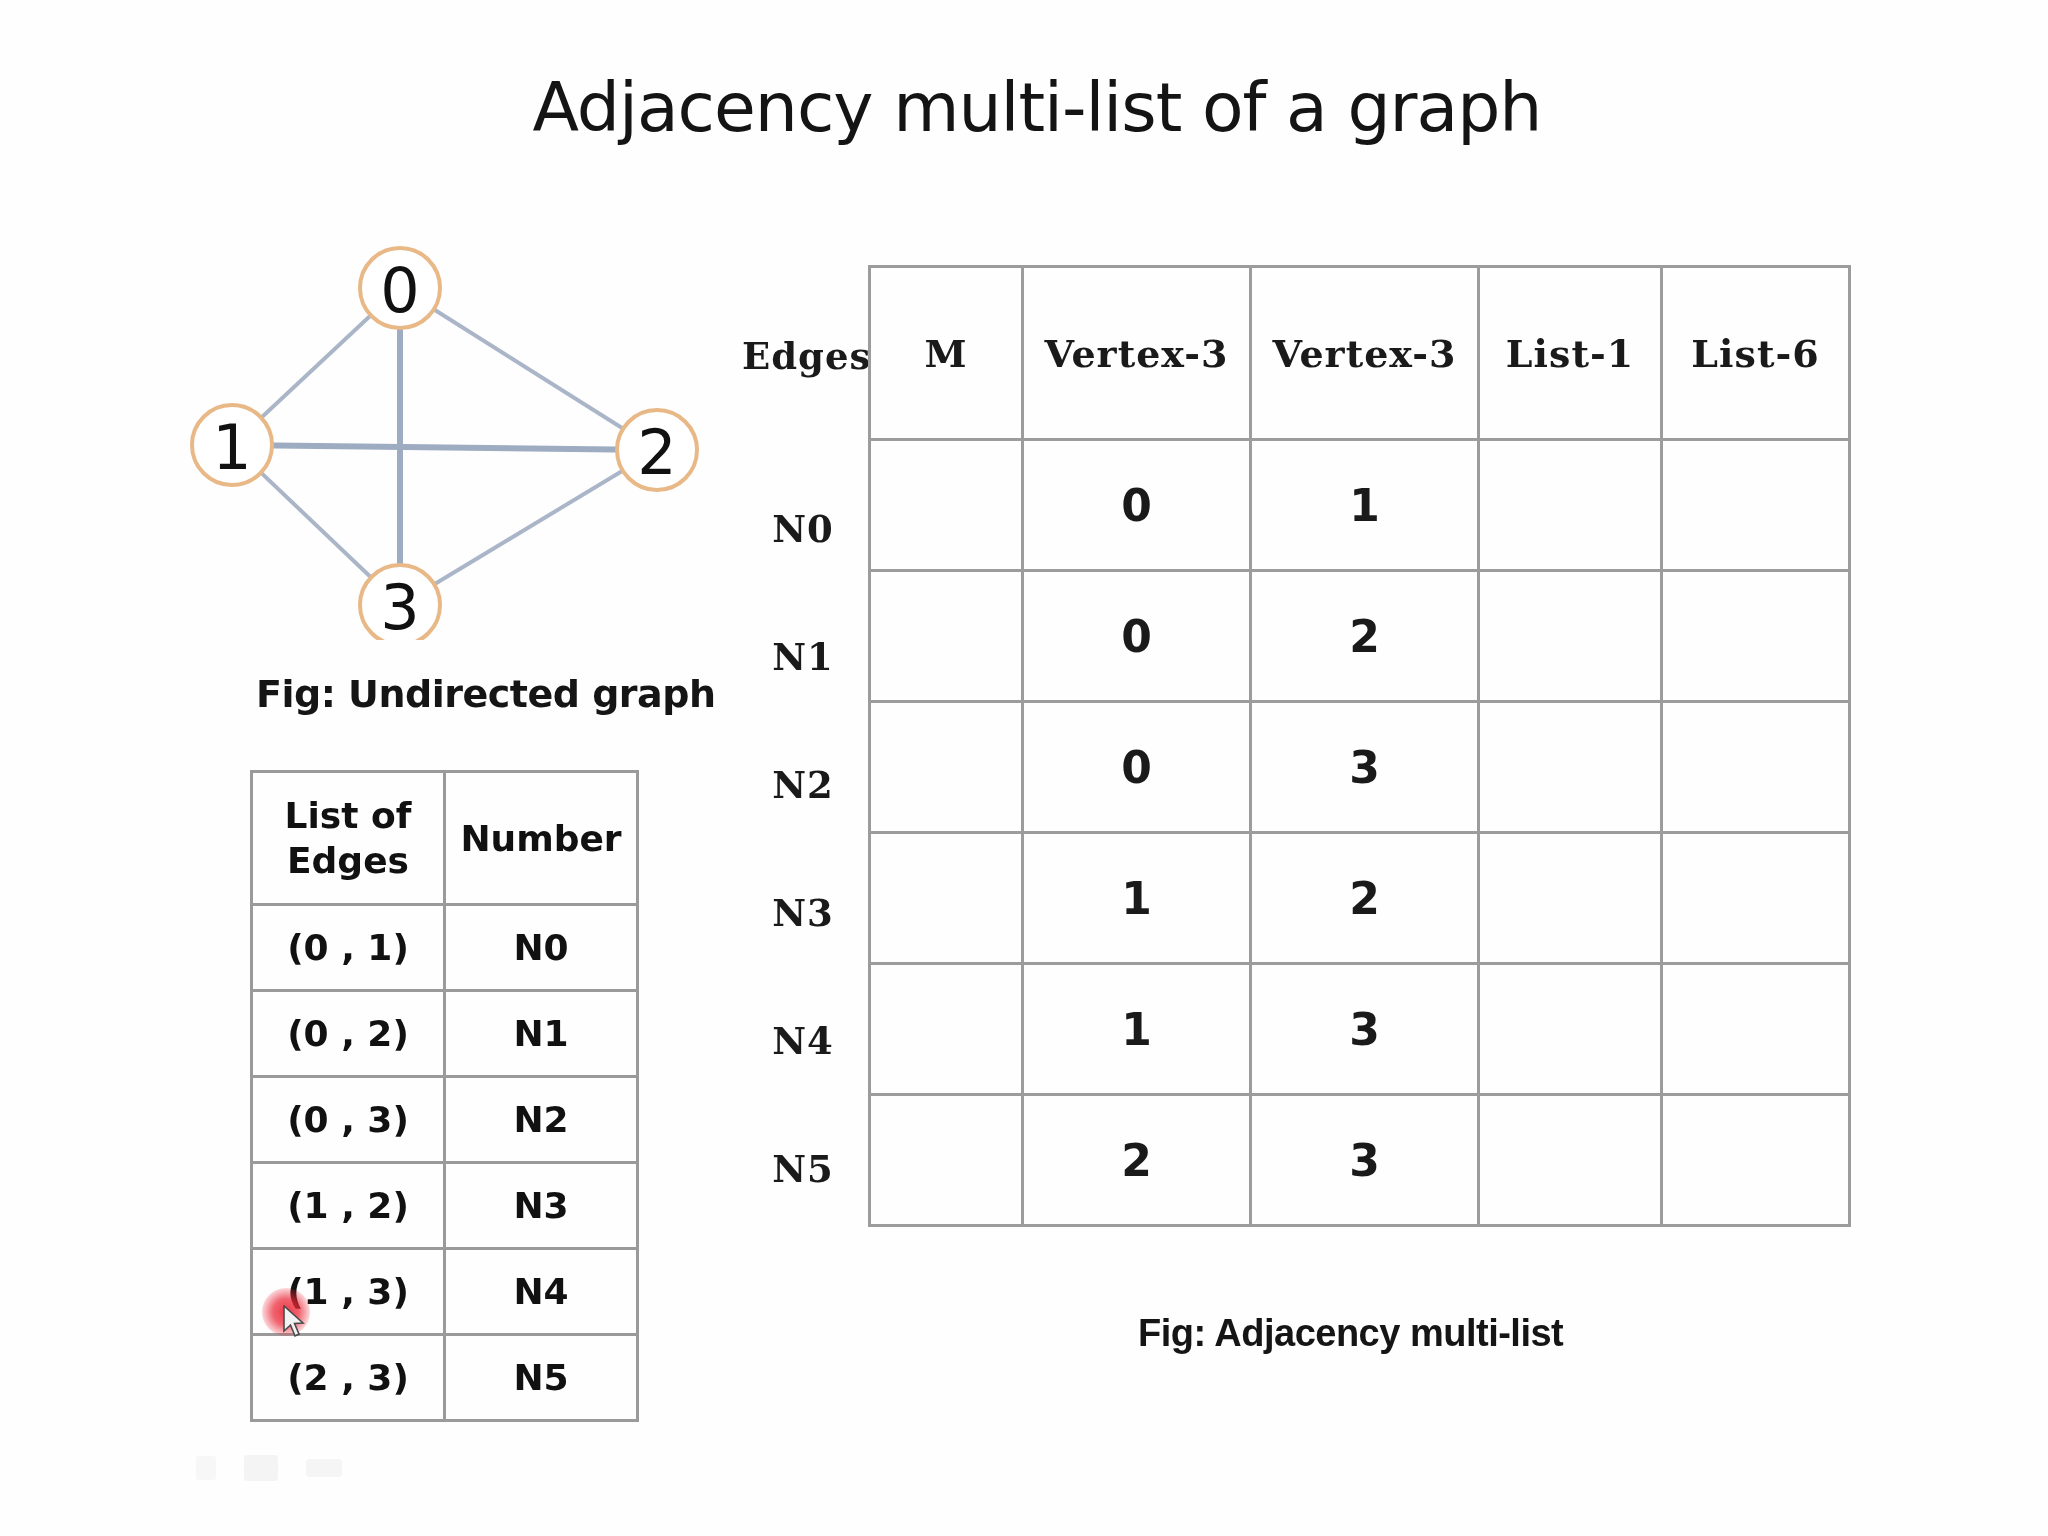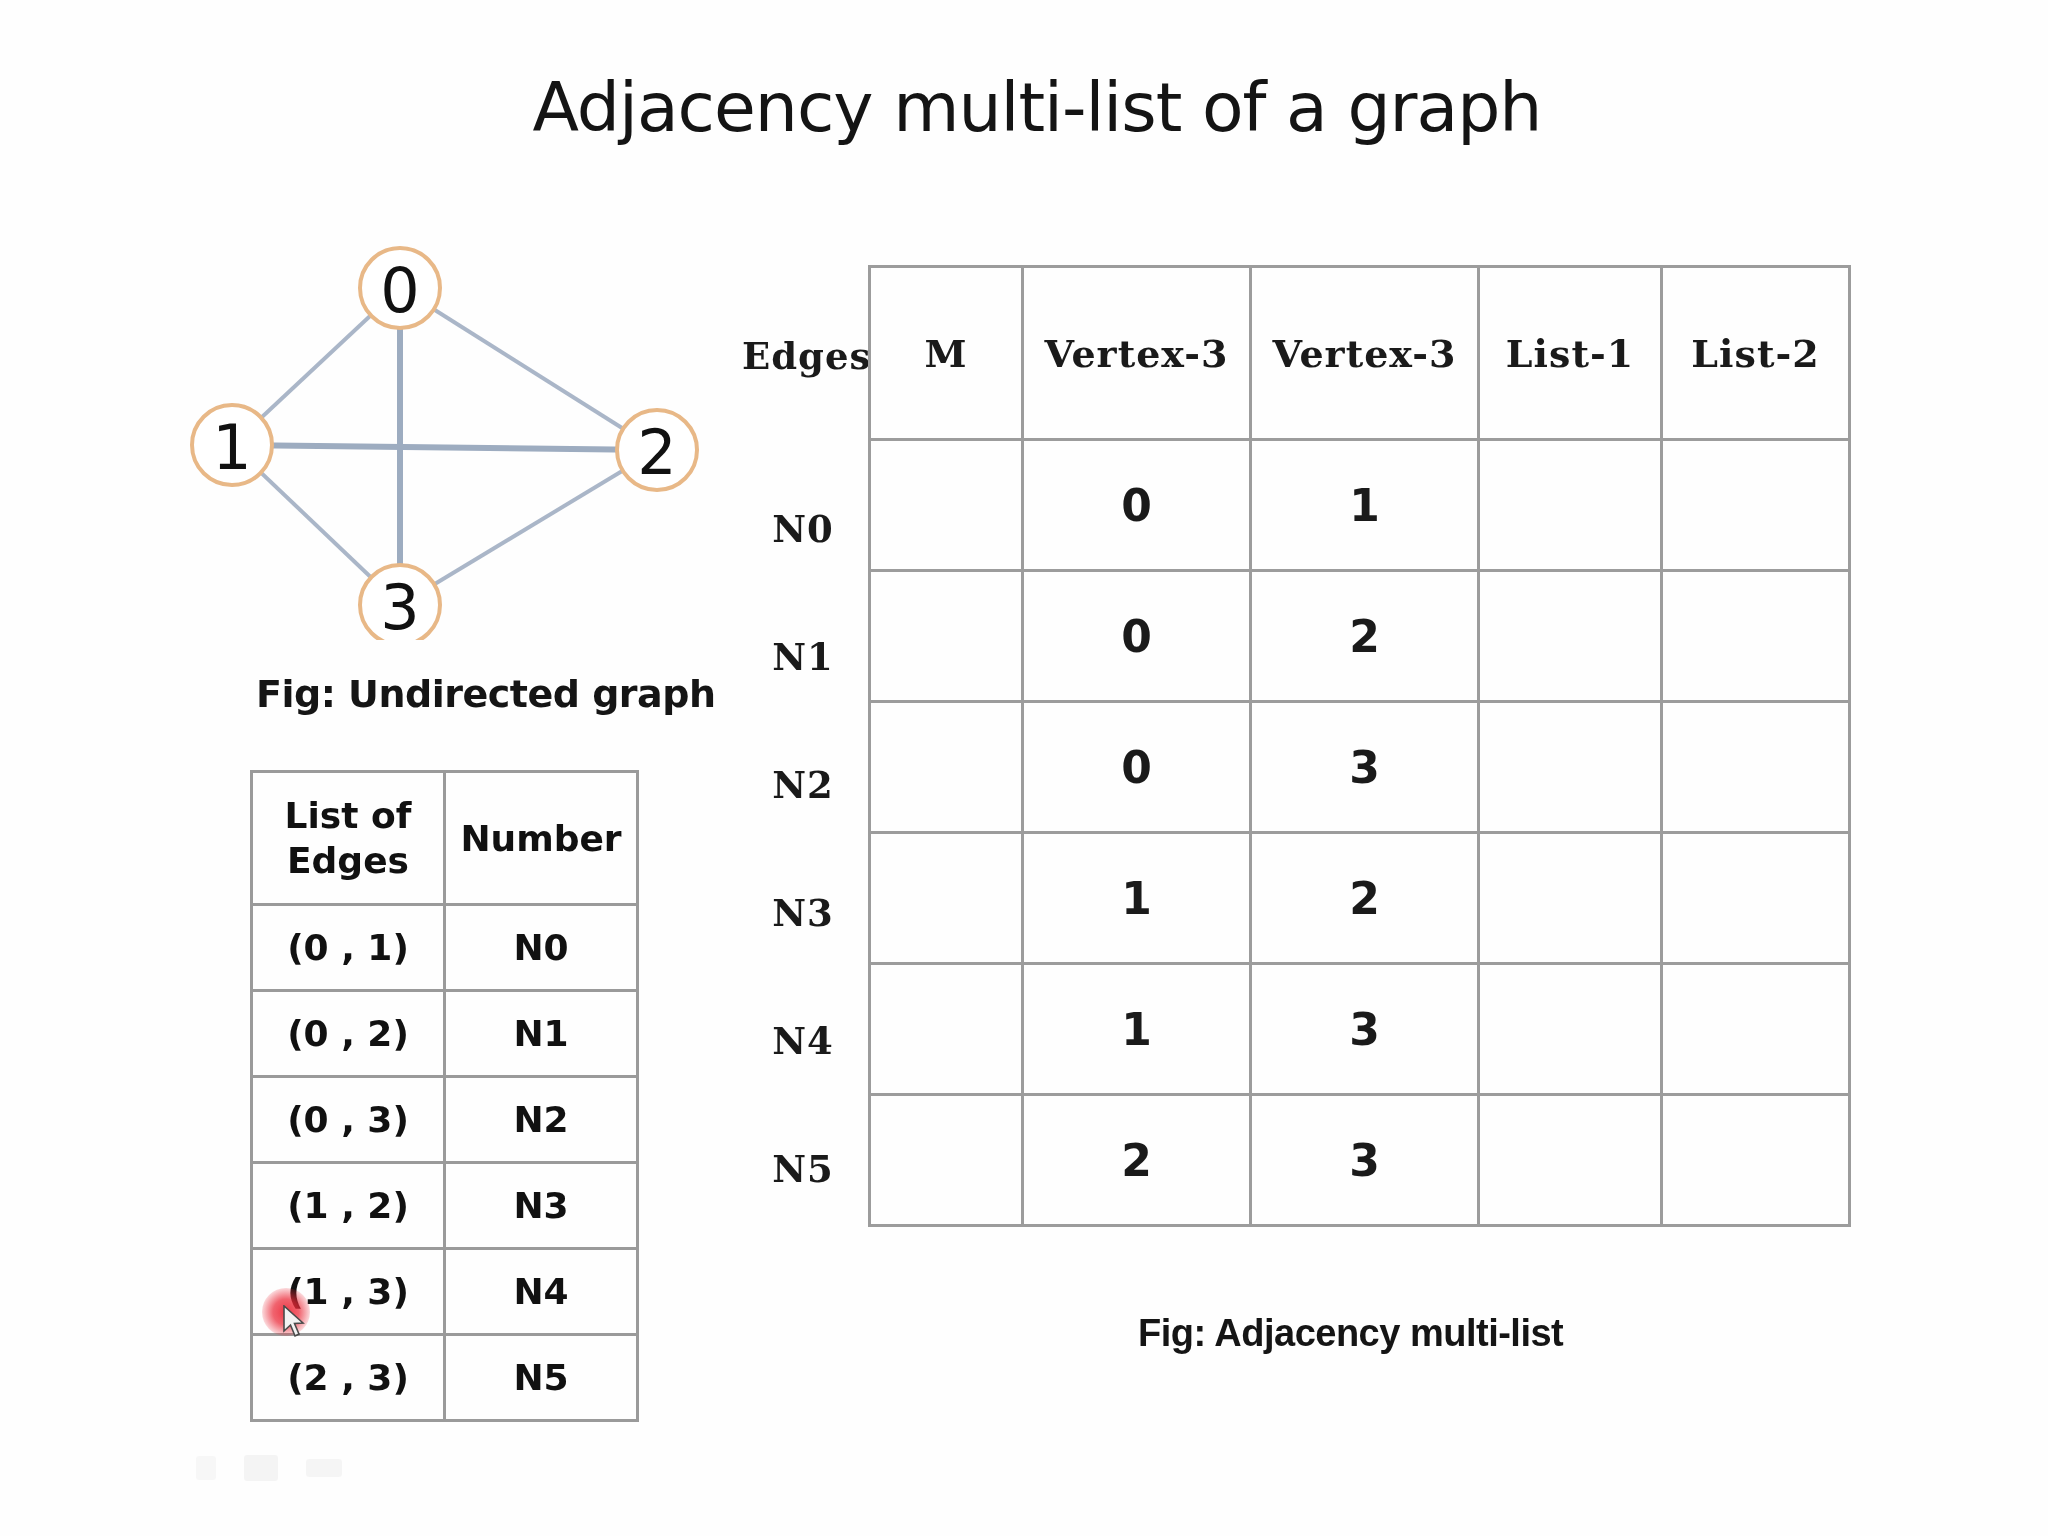--- a/index.html
+++ b/index.html
@@ -299,21 +299,21 @@
       <div class="ml-side-label" style="top:868px;">N5</div>
     </div>
 
     <table id="multilist-table">
       <thead>
         <tr>
           <th class="col-m">M</th>
           <th class="col-v1">Vertex-3</th>
           <th class="col-v2">Vertex-3</th>
           <th class="col-l1">List-1</th>
-          <th class="col-l2">List-2</th>
+          <th class="col-l2">List-6</th>
         </tr>
       </thead>
       <tbody>
         <tr>
           <td class="col-m"></td>
           <td class="col-v1">0</td>
           <td class="col-v2">1</td>
           <td class="col-l1"></td>
           <td class="col-l2"></td>
         </tr>

